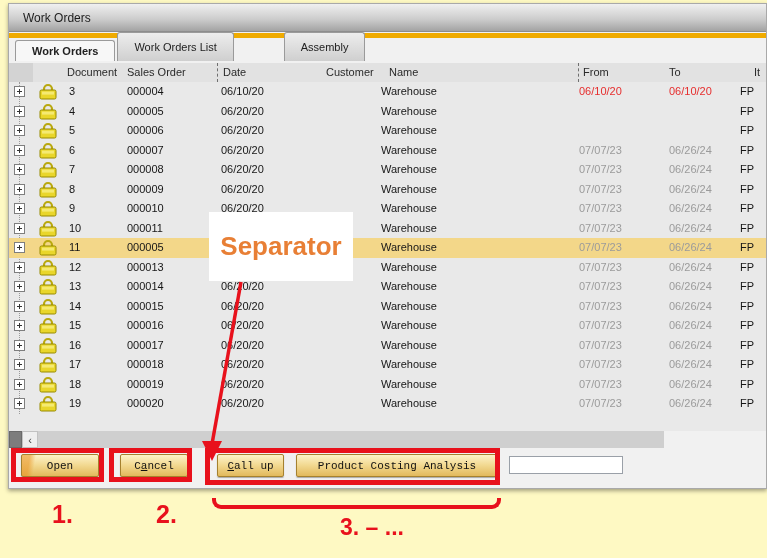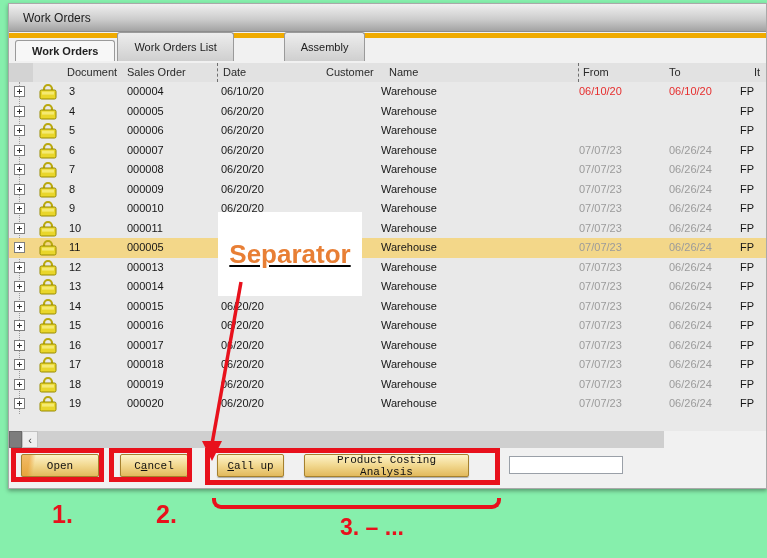--- a/index.html
+++ b/index.html
@@ -1,21 +1,21 @@
 <!DOCTYPE html>
 <html style="--accent: #f0ab00; --red: #e8111c; --sep-orange: #e87f35; --selected: #f3d789; --date-red: #e62e2e; --date-gray: #9b9b9b;"><head>
 <meta charset="utf-8">
 <style>
   :root{
     --accent:#f0ab00; --red:#e8111c; --sep-orange:#e87f35;
     --selected:#f3d789; --date-red:#e62e2e; --date-gray:#9b9b9b;
   }
   *{box-sizing:border-box;}
   body{margin:0;background:#fff;}
-  .stage{position:relative;width:767px;height:558px;background:#86efac;overflow:hidden;
+  .stage{position:relative;width:767px;height:558px;background:#fef9c3;overflow:hidden;
          font-family:"Liberation Sans",sans-serif;}
 
   
   .window{position:absolute;left:8px;top:3px;width:759px;height:486px;background:#f1f1f1;
           border:1px solid #a9a9a9;box-shadow:0 2px 4px rgba(0,0,0,.35);}
   .titlebar{position:absolute;left:0;top:0;right:0;height:28px;
             background:linear-gradient(#f0f0f0,#cdcdcd 55%,#a3a3a3);
             display:flex;align-items:center;padding-left:14px;font-size:12px;color:#1c1c1c;
             border-bottom:1px solid #8d8d8d;}
   .accentbar{position:absolute;left:0;top:29px;right:0;height:5px;background:var(--accent);}
@@ -66,27 +66,27 @@
   .btn{position:absolute;top:450px;height:23px;display:flex;align-items:center;justify-content:center;
        background:linear-gradient(#fdf3c9,#f2d991 48%,#e2b95c);border:1px solid #a5812e;
        border-radius:2px;font-size:11px;color:#111;box-shadow:0 1px 1px rgba(0,0,0,.3);
        font-family:Liberation Mono, monospace;cursor:default;}
   .btn .accel{text-decoration:underline;}
   #btn-open{left:12px;width:78px;
        background:linear-gradient(100deg,rgba(233,150,40,.6) 0 8px,rgba(233,150,40,0) 14px),
                   linear-gradient(#fdf3c9,#f2d991 48%,#e2b95c);}
   #btn-cancel{left:111px;width:68px;}
   #btn-callup{left:208px;width:67px;}
-  #btn-pca{left:295px;width:165px;}
+  #btn-pca{left:287px;width:202px;}
   .field{position:absolute;left:500px;top:452px;width:114px;height:18px;background:#fff;
          border:1px solid #9aa0a8;font-size:11px;padding:0 3px;font-family:"Liberation Sans",sans-serif;}
 
   
-  .sep-box{position:absolute;left:218px;top:212px;width:144px;height:84px;background:#fff;
-           display:flex;align-items:center;justify-content:center;text-decoration:underline;}
+  .sep-box{position:absolute;left:209px;top:212px;width:144px;height:69px;background:#fff;
+           display:flex;align-items:center;justify-content:center;}
   .sep-text{color:var(--sep-orange);font-size:26px;font-weight:bold;}
   .ann-svg{position:absolute;left:0;top:0;width:767px;height:558px;pointer-events:none;}
   .rbox{position:absolute;border:5px solid var(--red);background:transparent;}
   .rbox1{left:11px;top:448px;width:93px;height:34px;}
   .rbox2{left:109px;top:448px;width:83px;height:34px;}
   .rbox3{left:205px;top:448px;width:295px;height:37px;}
   .bracket{position:absolute;left:212px;top:498px;width:289px;height:11px;
            border:4px solid var(--red);border-top:none;border-radius:0 0 9px 9px;}
   .step{position:absolute;color:var(--red);font-weight:bold;font-size:25px;
         font-family:"Liberation Sans",sans-serif;}

